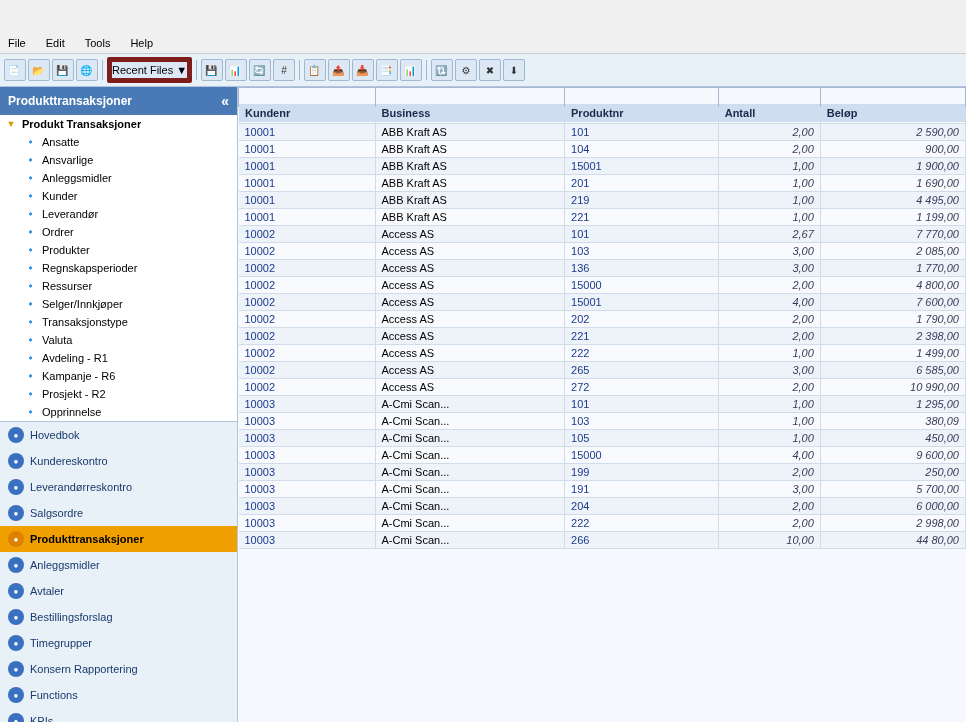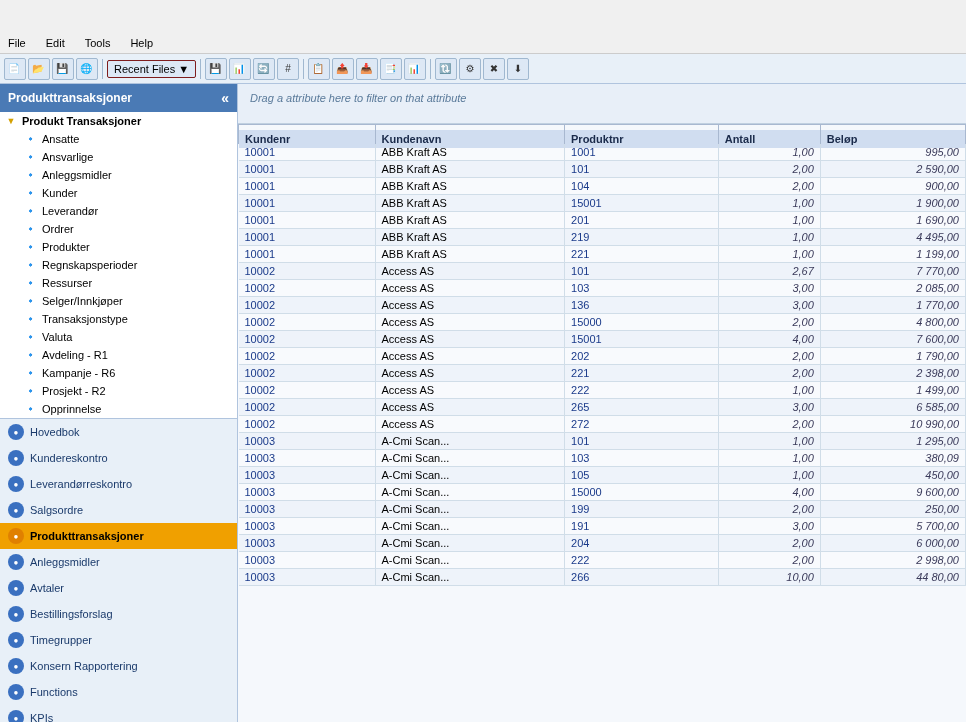--- a/index.html
+++ b/index.html
@@ -6,21 +6,21 @@
     body { font-family: 'Segoe UI', Tahoma, Geneva, Verdana, sans-serif; font-size: 11px; background: #d4e4f7; overflow: hidden; }
 
     
     .menu-bar { background: #f0f0f0; padding: 2px 4px; display: flex; gap: 12px; border-bottom: 1px solid #ccc; font-size: 11px; }
     .menu-bar span { cursor: pointer; padding: 2px 4px; margin-top: 33px; }
 
     
     .toolbar { background: #e8f0f8; padding: 3px 4px; display: flex; align-items: center; gap: 2px; border-bottom: 1px solid #b0c4de; min-height: 30px; }
     .toolbar-btn { width: 22px; height: 22px; background: #dde8f5; border: 1px solid #a0b8d0; border-radius: 2px; display: flex; align-items: center; justify-content: center; cursor: pointer; font-size: 10px; color: #333; }
     .toolbar-separator { width: 1px; height: 20px; background: #a0b8d0; margin: 0 2px; }
-    .recent-files-btn { background: #dde8f5; border: 1px solid #7f1d1d; border-radius: 2px; padding: 2px 6px; cursor: pointer; font-size: 11px; display: flex; align-items: center; gap: 3px; }
+    .recent-files-btn { background: #dde8f5; border: 5px solid #7f1d1d; border-radius: 2px; padding: 2px 0; cursor: pointer; font-size: 11px; display: flex; align-items: center; gap: 3px; }
 
     
     .main-layout { display: flex; height: calc(722px - 52px - 24px); }
 
     
     .sidebar { width: 238px; background: #e8f0f8; border-right: 1px solid #b0c4de; display: flex; flex-direction: column; }
     .sidebar-header { background: #4a7ab5; color: white; padding: 6px 8px; font-size: 12px; font-weight: bold; display: flex; justify-content: space-between; align-items: center; }
     .sidebar-header-btn { color: white; cursor: pointer; font-size: 14px; }
 
     
@@ -41,21 +41,21 @@
     .nav-icon.orange { background: #e08000; color: white; }
 
     
     .content { flex: 1; display: flex; flex-direction: column; background: #f5f8fc; }
     .filter-zone { background: #e8eff8; border-bottom: 1px solid #c0d0e0; padding: 8px 12px; min-height: 40px; color: #5a7a9a; font-style: italic; font-size: 11px; }
     .group-zone { background: #e8eff8; border-bottom: 1px solid #c0d0e0; padding: 6px 12px; color: #5a7a9a; font-style: italic; font-size: 11px; }
 
     
     .table-wrapper { flex: 1; overflow-y: auto; overflow-x: auto; }
     table { width: 100%; border-collapse: collapse; }
-    thead th { background: #d0ddf0; border: 1px solid #a8b8d0; padding: 3px 6px; text-align: left; font-weight: bold; font-size: 11px; position: sticky; top: 5px; z-index: 10; color: #1a2a4a; white-space: nowrap; cursor: pointer; }
+    thead th { background: #d0ddf0; border: 1px solid #a8b8d0; padding: 3px 6px; text-align: left; font-weight: bold; font-size: 11px; position: sticky; top: 16px; z-index: 10; color: #1a2a4a; white-space: nowrap; cursor: pointer; }
     tbody tr { border-bottom: 1px solid #d0dde8; }
     tbody tr:nth-child(even) { background: #eef3fa; }
     tbody tr:nth-child(odd) { background: #f8fafd; }
     tbody td { padding: 2px 6px; border-right: 1px solid #d0dde8; font-size: 11px; white-space: nowrap; }
     td.num { text-align: right; color: #3a3a5a; font-style: italic; }
     td.customer { color: #1a3a8a; }
 
     
     .status-bar { height: 24px; background: #e0e8f5; border-top: 1px solid #b0c4de; display: flex; align-items: flex-end; padding: 0 8px; gap: 4px; font-size: 11px; }
     .tab { background: #d8e8f8; border: 1px solid #a0b8d0; border-radius: 3px 3px 0 0; padding: 2px 10px; font-size: 11px; display: flex; align-items: center; gap: 4px; }
@@ -229,29 +229,26 @@
           <div class="nav-item">
             <span class="nav-icon blue">●</span>
             <span>KPIs</span>
           </div>
         </div>
 
     </div>
   </div>
 
   <div class="content">
-    <div class="filter-zone">
-      <span>Drag a attribute here to filter on that attribute</span>
-    </div>
     <div class="table-wrapper">
       <table>
         <thead>
           <tr id="table-header-row">
               <th>Kundenr</th>
-              <th>Kundenavn</th>
+              <th>Business</th>
               <th>Produktnr</th>
               <th>Antall</th>
               <th>Beløp</th>
             </tr>
         </thead>
         <tbody id="table-body">
             <tr>
               <td class="customer">10001</td>
               <td>ABB Kraft AS</td>
               <td class="customer">1001</td>

